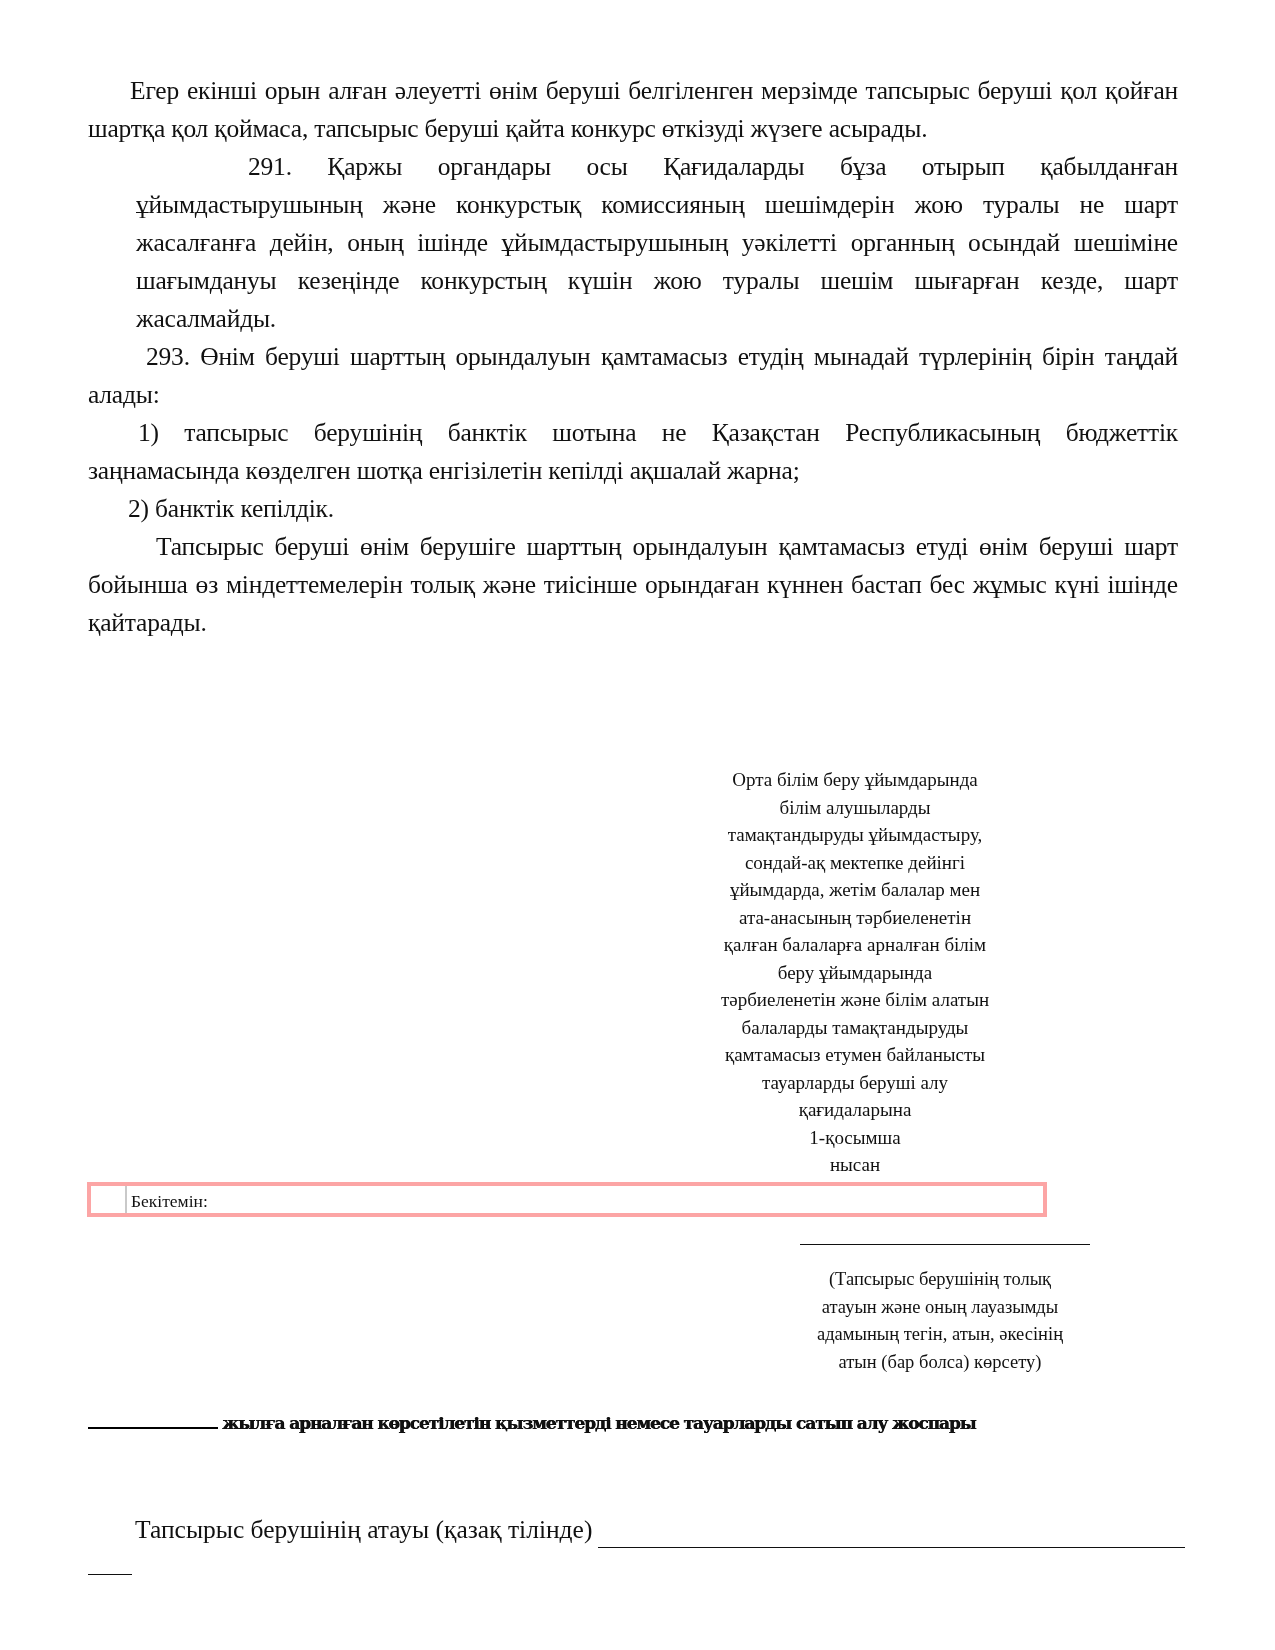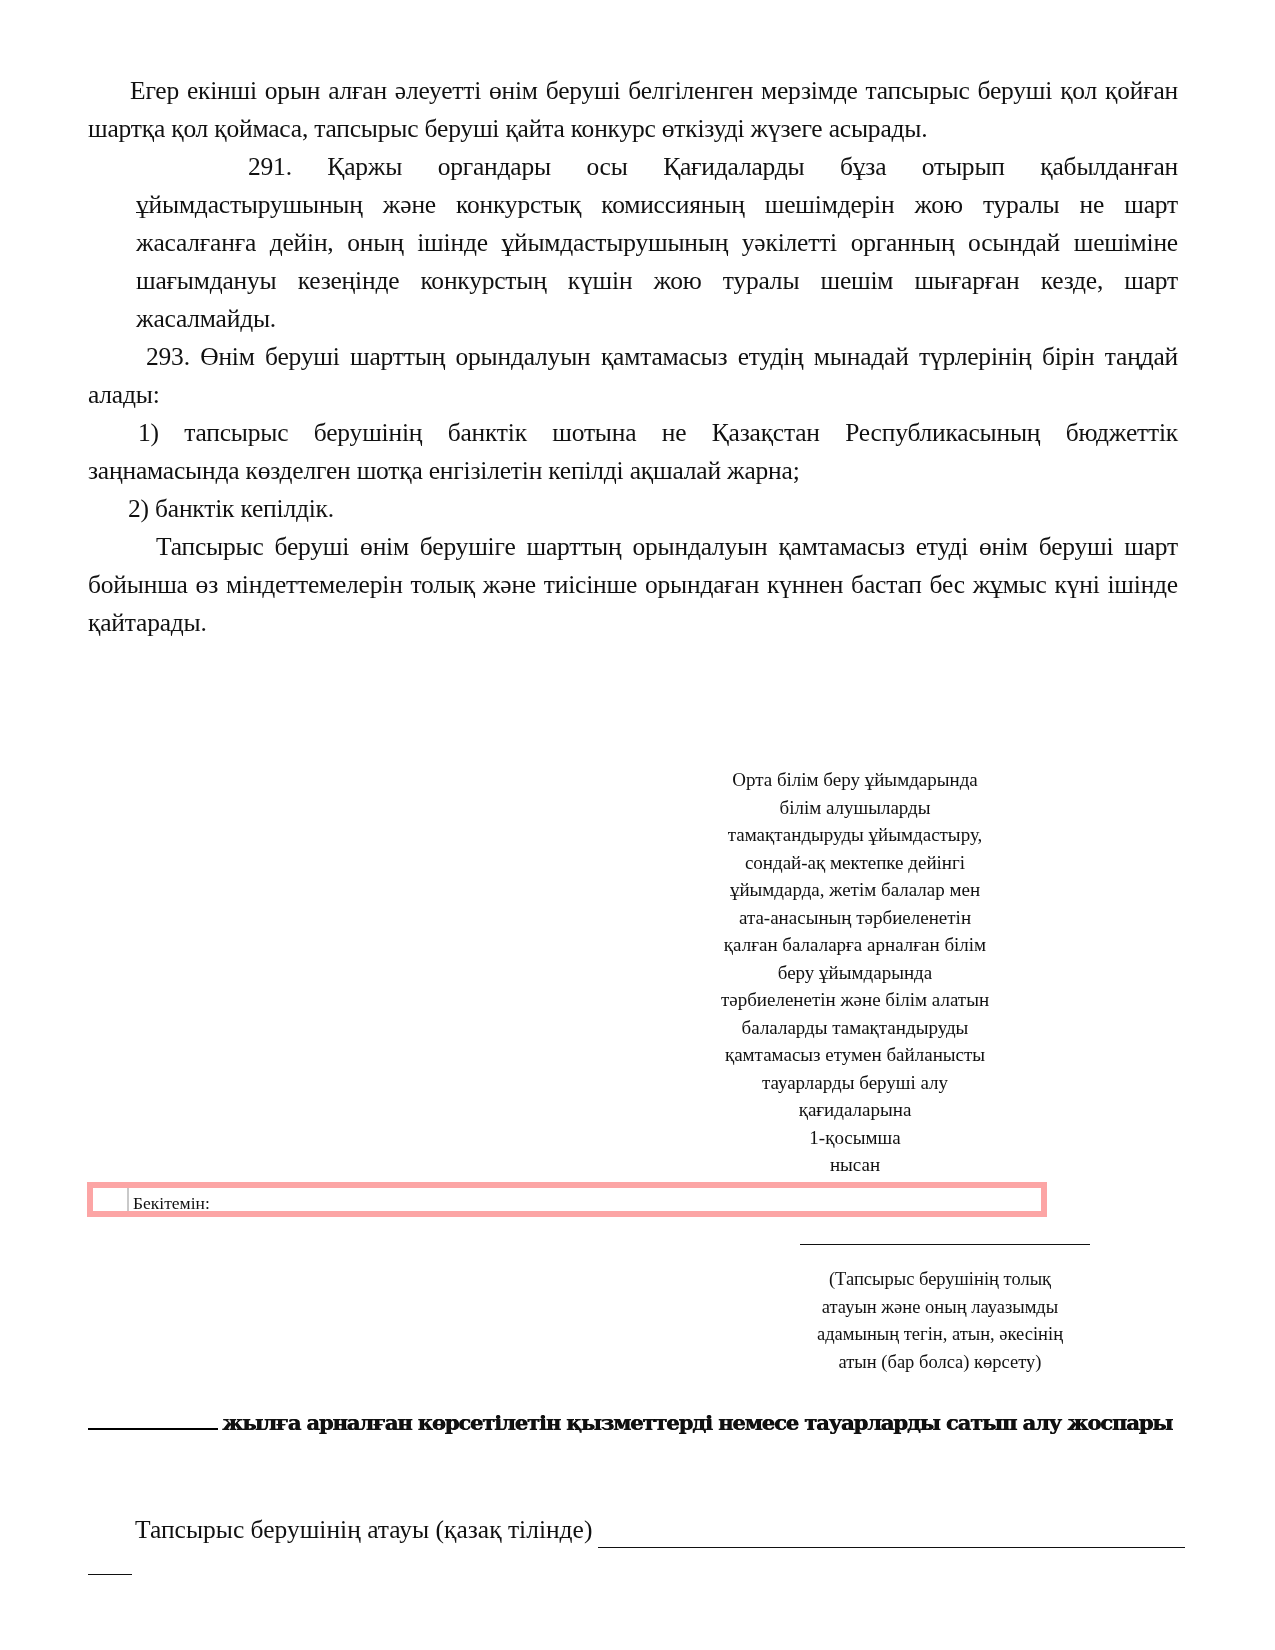--- a/index.html
+++ b/index.html
@@ -24,21 +24,21 @@
 
     .appendix {
       position: absolute; left: 690px; top: 766px; width: 330px;
       text-align: center; font-size: 19px; line-height: 27.5px;
     }
     .appendix .line { display: block; }
     .appendix .form { }
 
     .approve-box {
       position: absolute; left: 87px; top: 1182px; width: 960px; height: 35px;
-      border: 6px solid #fca5a5; box-sizing: border-box; display: flex;
+      border: 4px solid #fca5a5; box-sizing: border-box; display: flex;
     }
     .approve-box .cell-empty {
       width: 34px; border-right: 2px solid #c9c9c9; height: 100%;
     }
     .approve-box .cell-text {
       padding-left: 4px; font-size: 17.5px; line-height: 31px;
     }
 
     .sig-line {
       position: absolute; left: 800px; top: 1244px; width: 290px;
@@ -46,21 +46,21 @@
     }
     .sig-caption {
       position: absolute; left: 770px; top: 1250px; width: 340px;
       text-align: center; font-size: 18.5px; line-height: 27.5px; margin-top: 16px;
     }
     .sig-caption .line { display: block; }
 
     .plan-title {
       position: absolute; left: 88px; top: 1398px; width: 1090px;
       font-family: "DejaVu Serif", serif; font-weight: bold;
-      font-size: 21px; line-height: 50px; letter-spacing: -1.1px;
+      font-size: 17px; line-height: 50px; letter-spacing: -1.1px;
       text-shadow: 0.6px 0 0 #000;
     }
     .plan-title .blank {
       display: inline-block; width: 130px; border-bottom: 2.5px solid #000;
       height: 22px; vertical-align: baseline; margin-right: 4px;
     }
 
     .name-row {
       position: absolute; left: 135px; top: 1512px; width: 1050px;
       font-size: 25.5px; line-height: 36px; display: flex; align-items: flex-end;

